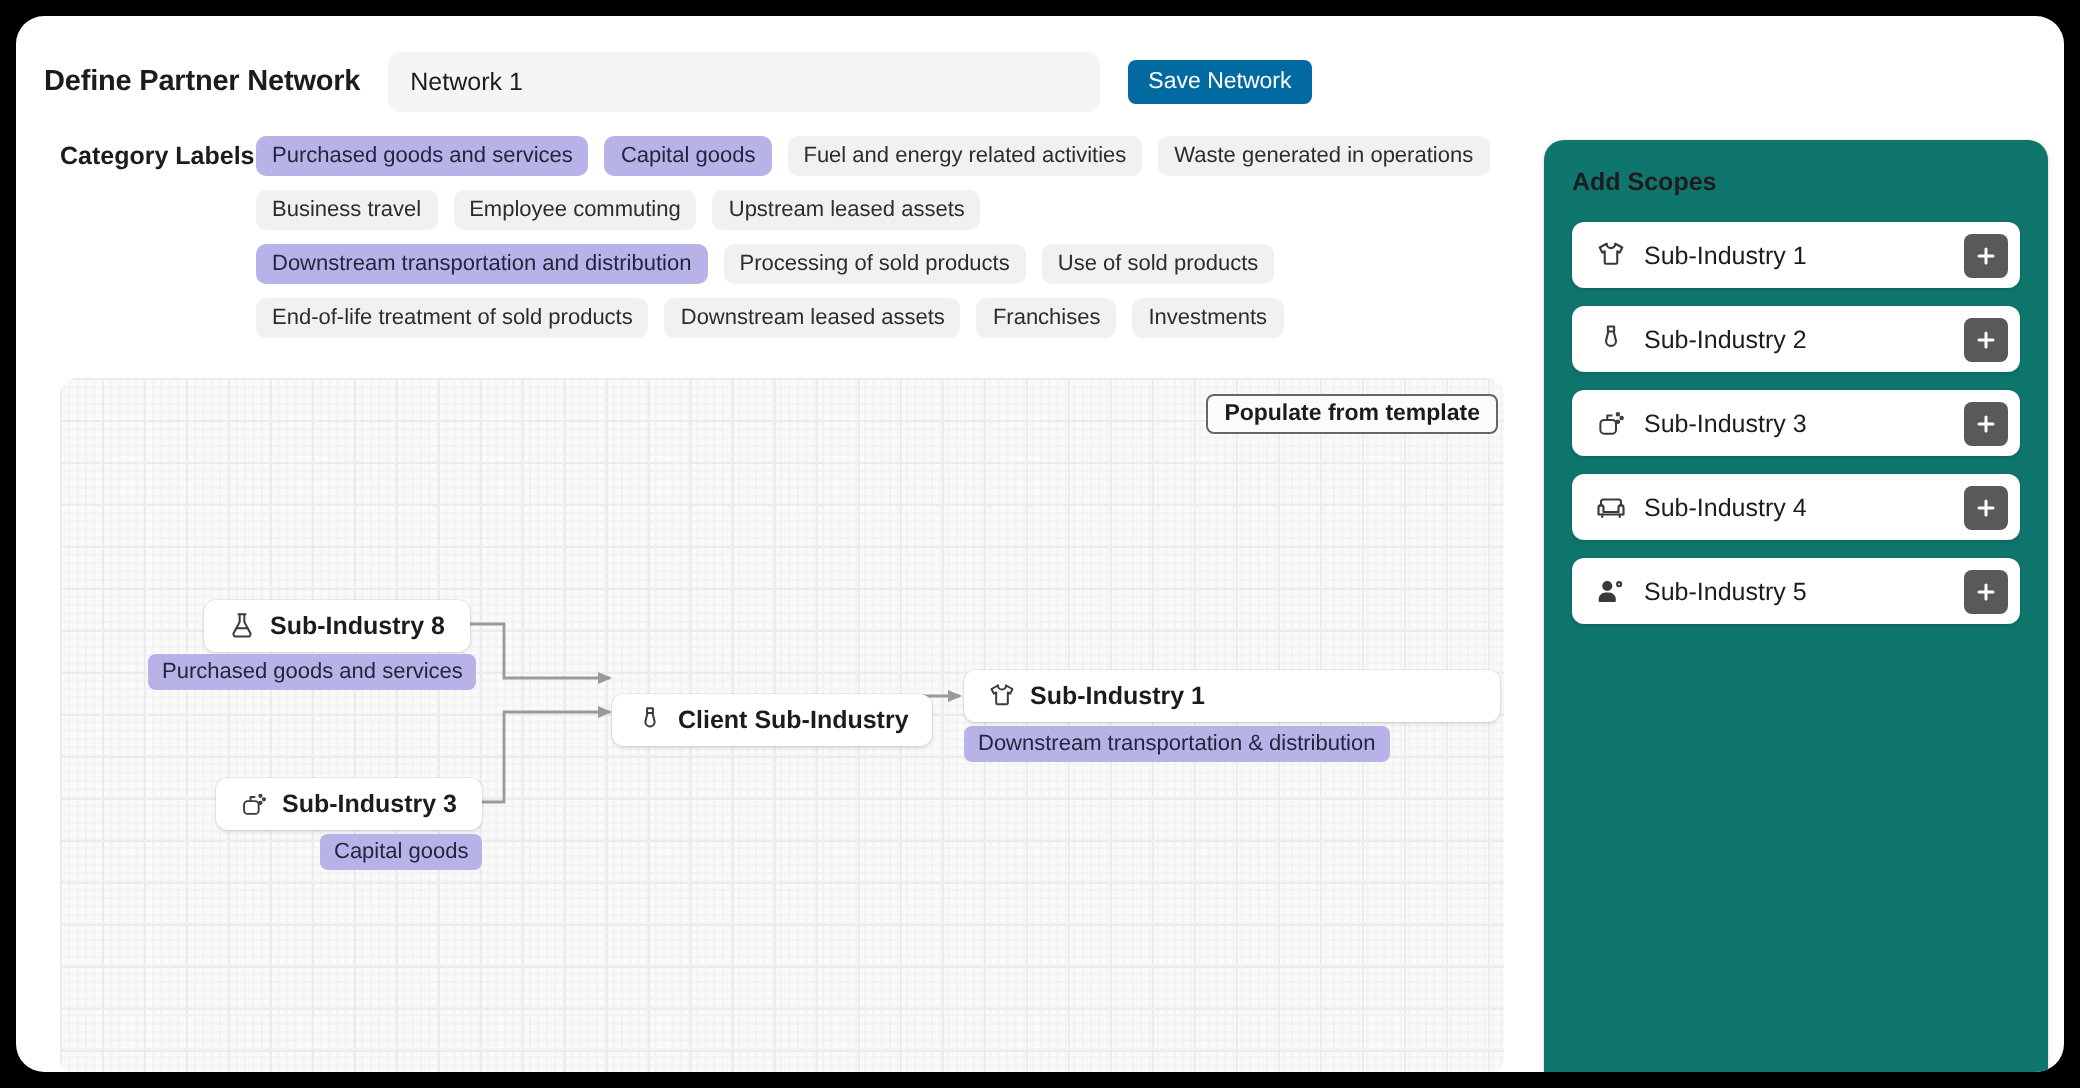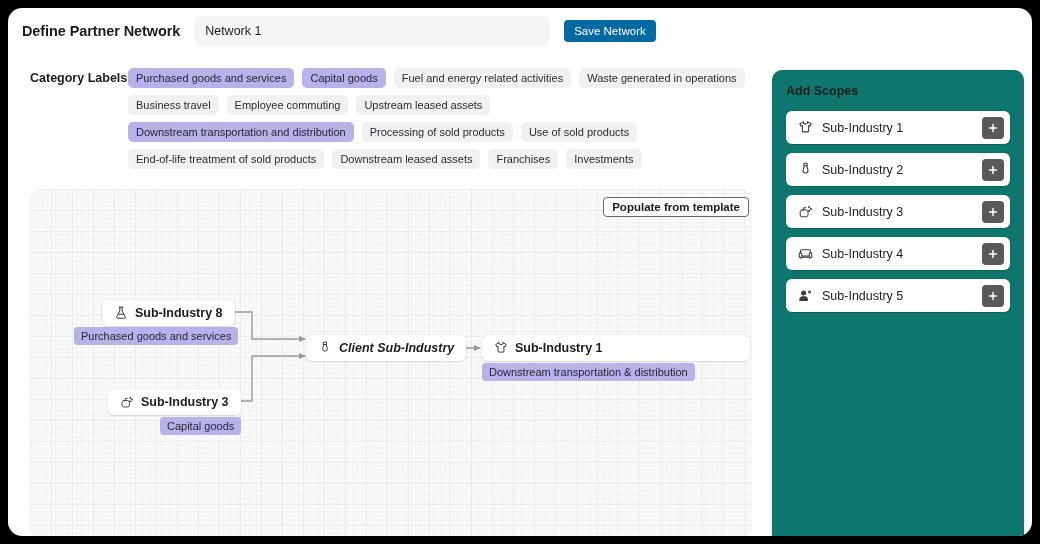--- a/index.html
+++ b/index.html
@@ -14,21 +14,21 @@
     left: 8px; top: 8px;
     width: 1024px; height: 528px;
     background: #ffffff;
     border-radius: 14px;
     overflow: hidden;
   }
 
   
   .header-row {
     position: absolute;
-    left: 14px; top: 2px;
+    left: 14px; top: 12px;
     width: 996px; height: 42px;
     display: flex;
     align-items: center;
     gap: 14px;
   }
   .page-title {
     font-size: 14.5px;
     font-weight: bold;
     color: #1c1c1e;
     letter-spacing: -0.1px;
@@ -281,21 +281,21 @@
           <path d="M9 9.5V6h3.5"></path>
           <circle cx="17.5" cy="5" r="1"></circle>
           <circle cx="20.5" cy="8" r="1"></circle>
           <circle cx="17.5" cy="11" r="1"></circle>
         </svg>
       </span>
       <span class="node-label">Sub-Industry 3</span>
     </div>
     <div class="node-chip" style="left:130px; top:228px;">Capital goods</div>
 
-    <div class="node" style="left:276px; top:146px;font-style:italic;">
+    <div class="node" style="left:276px; top:158px;">
       <span class="node-icon">
         <svg viewBox="0 0 24 24" fill="none" stroke="#3a3a3c" stroke-width="1.7" stroke-linecap="round" stroke-linejoin="round">
           <path d="M9.5 2h5v4h-5z"></path>
           <path d="M9.8 6.2 8 13.5a4 4 0 0 0 8 0L14.2 6.2"></path>
         </svg>
       </span>
       <span class="node-label">Client Sub-Industry</span>
     </div>
 
     <div class="node" style="left:452px; top:146px; width:268px; justify-content:flex-start;">

